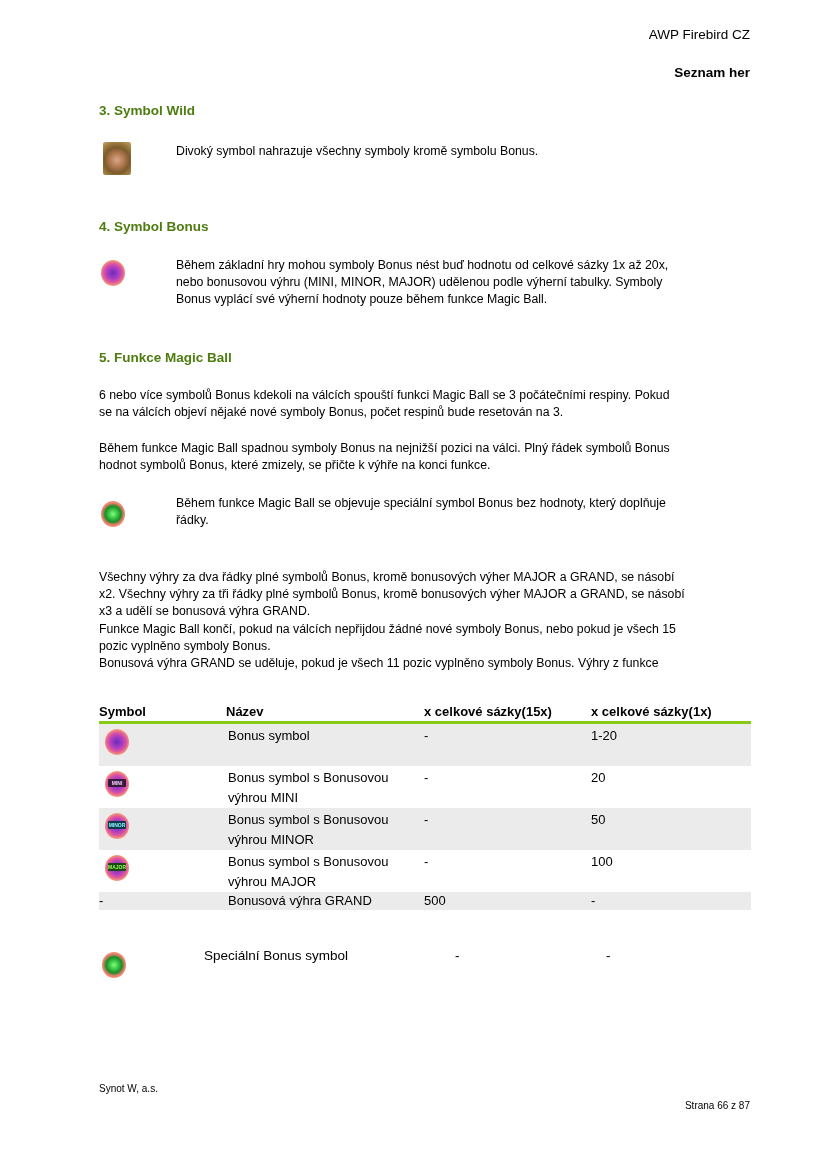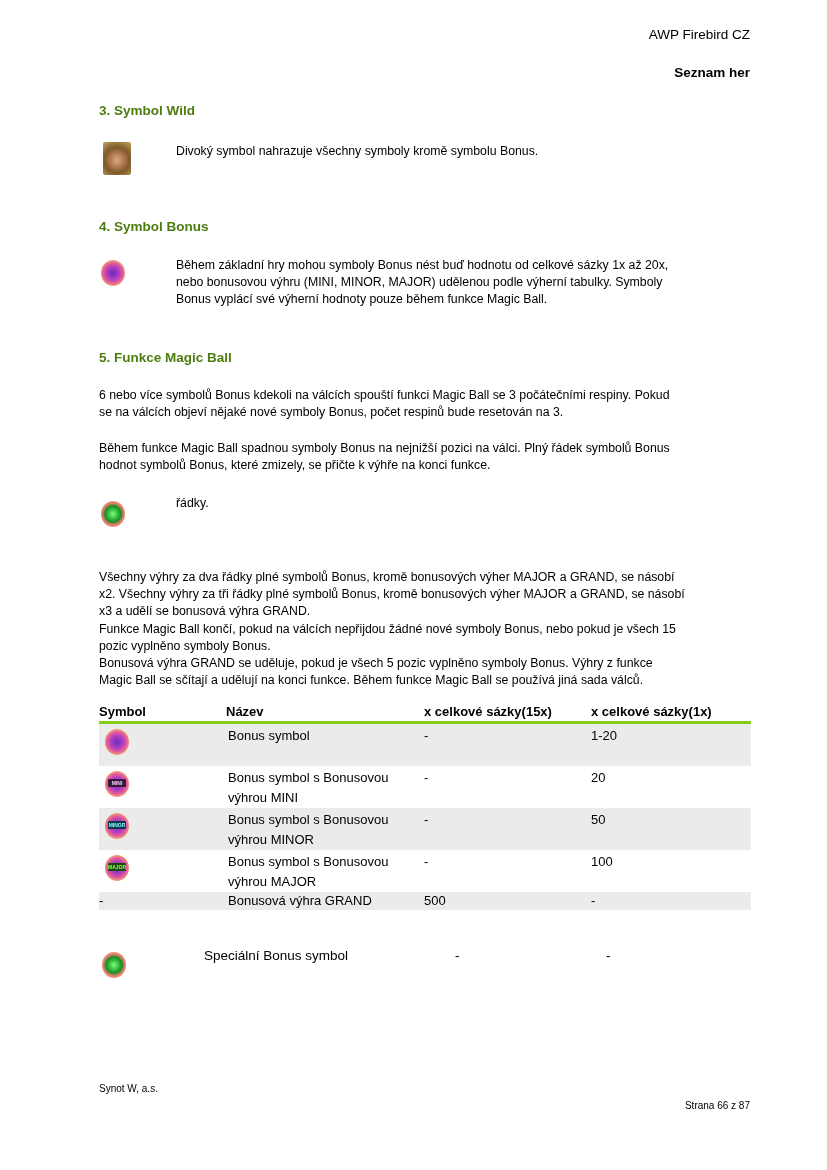--- a/index.html
+++ b/index.html
@@ -47,30 +47,30 @@
 <div class="abs p" style="left:99px; top:387px;">
   <div>6 nebo více symbolů Bonus kdekoli na válcích spouští funkci Magic Ball se 3 počátečními respiny. Pokud</div>
   <div>se na válcích objeví nějaké nové symboly Bonus, počet respinů bude resetován na 3.</div>
 </div>
 <div class="abs p" style="left:99px; top:440px;">
   <div>Během funkce Magic Ball spadnou symboly Bonus na nejnižší pozici na válci. Plný řádek symbolů Bonus</div>
   <div>hodnot symbolů Bonus, které zmizely, se přičte k výhře na konci funkce.</div>
 </div>
 <div class="icon ball-g" style="left:101px; top:501px;"></div>
 <div class="abs p" style="left:176px; top:495px;">
+  <div>Během funkce Magic Ball se objevuje speciální symbol Bonus bez hodnoty, který doplňuje</div>
   <div>řádky.</div>
 </div>
 <div class="abs p" style="left:99px; top:569px; line-height:17.2px;">
   <div>Všechny výhry za dva řádky plné symbolů Bonus, kromě bonusových výher MAJOR a GRAND, se násobí</div>
   <div>x2. Všechny výhry za tři řádky plné symbolů Bonus, kromě bonusových výher MAJOR a GRAND, se násobí</div>
   <div>x3 a udělí se bonusová výhra GRAND.</div>
   <div>Funkce Magic Ball končí, pokud na válcích nepřijdou žádné nové symboly Bonus, nebo pokud je všech 15</div>
   <div>pozic vyplněno symboly Bonus.</div>
-  <div>Bonusová výhra GRAND se uděluje, pokud je všech 5 pozic vyplněno symboly Bonus. Výhry z funkce</div>
-  <div>Magic Ball se sčítají a udělují na konci funkce. Během funkce Magic Ball se používá jiná sada válců.</div>
+  <div>Bonusová výhra GRAND se uděluje, pokud je všech 11 pozic vyplněno symboly Bonus. Výhry z funkce</div>
 </div>
 
 <table class="t">
   <thead>
     <tr>
       <th style="width:125px;">Symbol</th>
       <th style="width:198px;margin-top:8px;">Název</th>
       <th style="width:167px;">x celkové sázky(15x)</th>
       <th>x celkové sázky(1x)</th>
     </tr>

